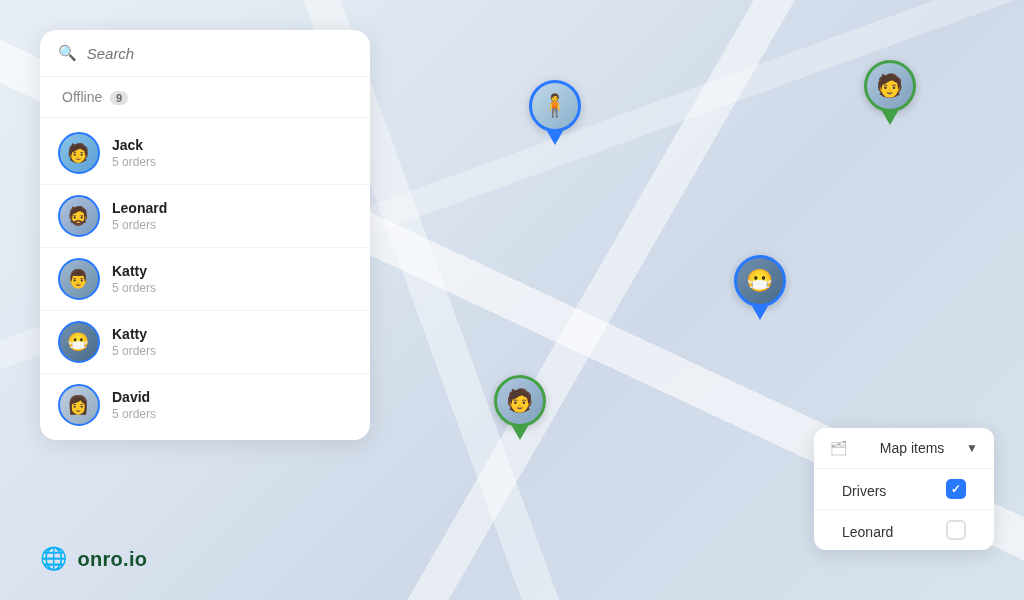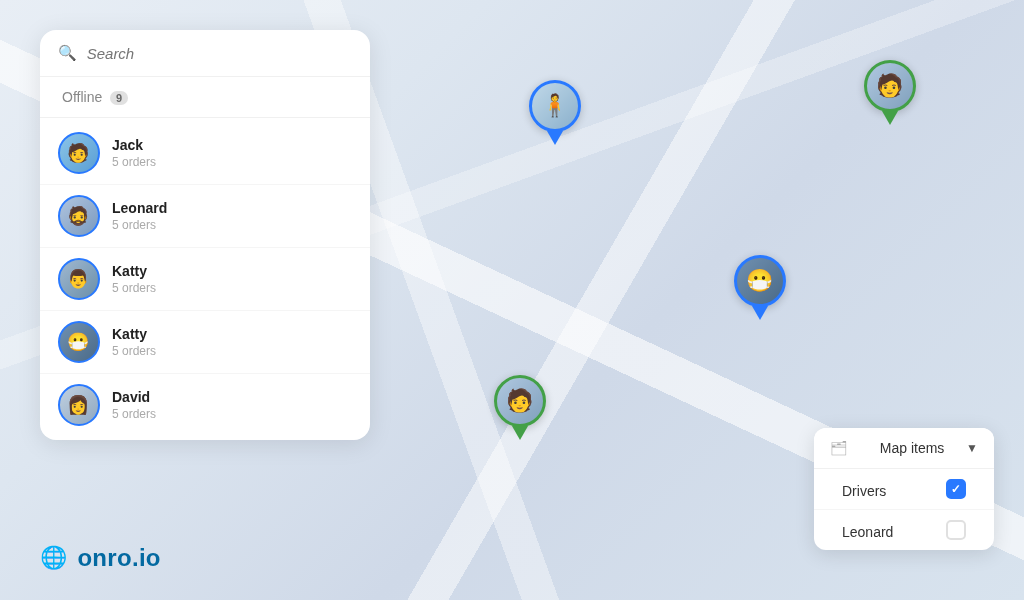--- a/index.html
+++ b/index.html
@@ -302,23 +302,23 @@
       gap: 10px;
       z-index: 10;
     }
 
     .logo-icon {
       font-size: 22px;
       color: #333;
     }
 
     .logo-text {
-      font-size: 24px;
+      font-size: 20px;
       font-weight: 700;
-      color: #0369a1;
+      color: #14532d;
       letter-spacing: 0.3px;
     }
 
     
     .av-jack    { background: linear-gradient(135deg, #8bc4e8, #5a9fd4); }
     .av-leonard { background: linear-gradient(135deg, #b0c4de, #7a9abf); }
     .av-john    { background: linear-gradient(135deg, #a0b8d0, #6a8faa); }
     .av-david   { background: linear-gradient(135deg, #7090b0, #4a6a88); }
     .av-katty   { background: linear-gradient(135deg, #c0d0e0, #90a8c0); }
 

